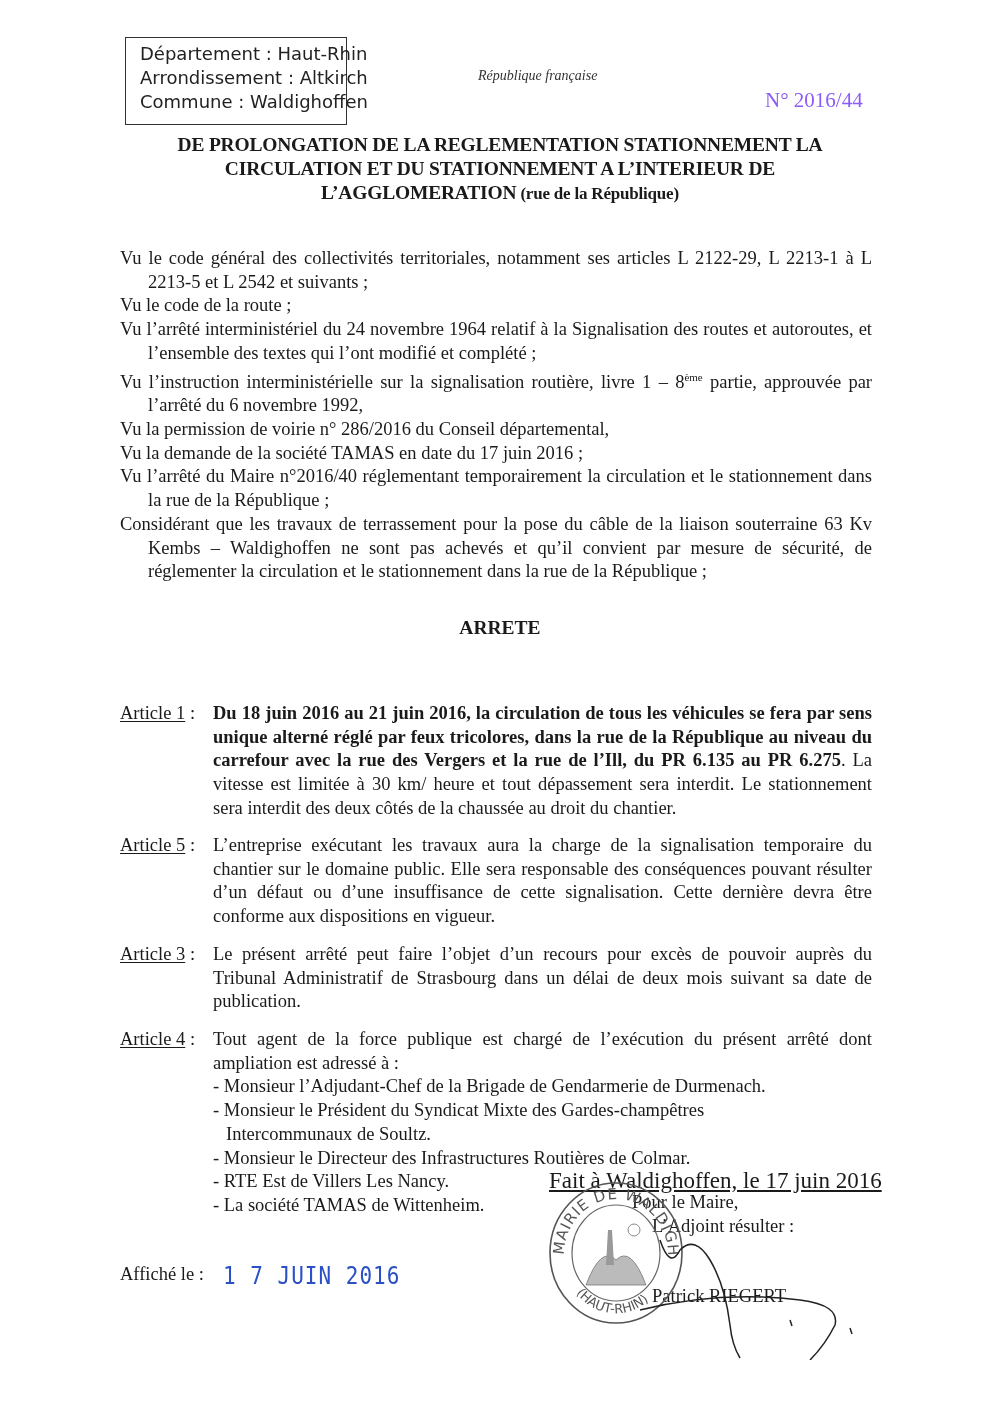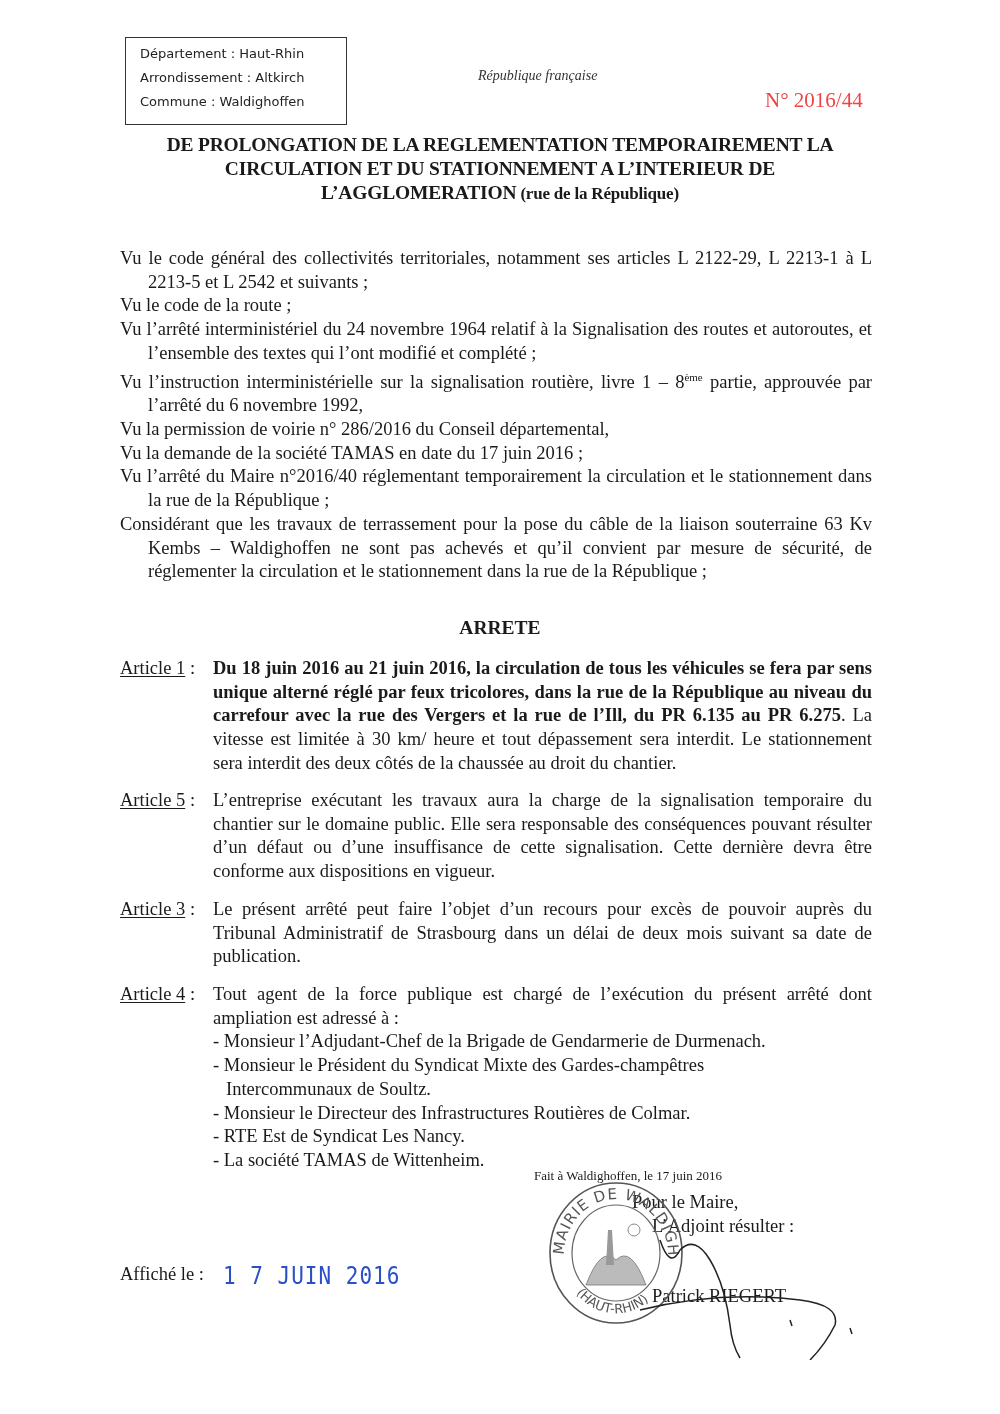--- a/index.html
+++ b/index.html
@@ -1,38 +1,38 @@
 <!DOCTYPE html>
 <html><head>
 <meta charset="utf-8">
 <style>
   html, body { margin: 0; padding: 0; background: #ffffff; }
   body { width: 1000px; height: 1414px; position: relative; overflow: hidden;
          font-family: "Liberation Serif", "DejaVu Serif", serif; color: #1a1a1a; }
   .header-box { position: absolute; left: 125px; top: 37px; width: 222px; height: 88px;
     border: 1.5px solid #333; padding: 4px 0 0 14px; box-sizing: border-box;
-    font-family: "DejaVu Sans", "Liberation Sans", sans-serif; font-size: 13px; line-height: 24px; color: #222; }
+    font-family: "DejaVu Sans", "Liberation Sans", sans-serif; font-size: 18px; line-height: 24px; color: #222; }
   .header-box div { white-space: nowrap; }
   .republique { position: absolute; left: 452px; top: 68px; font-style: italic; font-size: 14px; color: #333; margin-left: 26px; }
-  .number { position: absolute; left: 765px; top: 88px; font-size: 21px; color: #ef4444; }
+  .number { position: absolute; left: 765px; top: 88px; font-size: 21px; color: #8b5cf6; }
   .title { position: absolute; left: 100px; top: 133px; width: 800px; text-align: center;
     font-weight: bold; font-size: 19.5px; line-height: 24px; letter-spacing: -0.2px; }
   .consid { position: absolute; left: 120px; top: 247px; width: 752px; font-size: 18.5px; line-height: 23.7px; }
   .consid p { margin: 0; text-align: justify; padding-left: 28px; text-indent: -28px; }
   .consid p.first { padding-left: 0; text-indent: 0; }
   .arrete { position: absolute; left: 100px; top: 617px; width: 800px; text-align: center; font-weight: bold; font-size: 19.5px; }
-  .article { position: absolute; left: 120px; width: 752px; font-size: 18.5px; line-height: 23.7px; }
+  .article { position: absolute; left: 120px; width: 752px; font-size: 18.5px; line-height: 23.7px; margin-top: 45px; }
   .article .label { position: absolute; left: 0; top: 0; white-space: nowrap; }
   .article .label u { text-decoration: underline; text-underline-offset: 2px; }
   .article .body { margin-left: 93px; text-align: justify; }
   .article .body b { font-weight: bold; }
   .recipients { margin: 0; padding: 0; list-style: none; }
   .recipients li { text-indent: 0; }
   .recipients li .cont { display: block; padding-left: 13px; }
-  .fait { position: absolute; left: 534px; top: 1168px; font-size: 13px; }
+  .fait { position: absolute; left: 549px; top: 1168px; font-size: 23px; text-decoration: underline; }
   .pour { position: absolute; left: 632px; top: 1192px; font-size: 18.5px; }
   .adjoint { position: absolute; left: 652px; top: 1216px; font-size: 18.5px; }
   .signer { position: absolute; left: 652px; top: 1286px; font-size: 18.5px; }
   .affiche { position: absolute; left: 120px; top: 1264px; font-size: 18.5px; }
   .stamp-date { position: absolute; left: 223px; top: 1261px; font-family: "DejaVu Sans Mono", "Liberation Mono", monospace;
     font-size: 21px; color: #2a4fc6; letter-spacing: 1px; transform: scaleY(1.2); transform-origin: top left; }
   .seal { position: absolute; left: 546px; top: 1175px; width: 140px; height: 150px; }
   .signature { position: absolute; left: 600px; top: 1230px; width: 260px; height: 130px; }
 </style>
 </head>
@@ -40,21 +40,21 @@
 
 <div class="header-box">
   <div>Département : Haut-Rhin</div>
   <div>Arrondissement : Altkirch</div>
   <div>Commune : Waldighoffen</div>
 </div>
 <div class="republique">République française</div>
 <div class="number">N° 2016/44</div>
 
 <div class="title">
-  <div>DE PROLONGATION DE LA REGLEMENTATION TEMPORAIREMENT LA</div>
+  <div>DE PROLONGATION DE LA REGLEMENTATION STATIONNEMENT LA</div>
   <div>CIRCULATION ET DU STATIONNEMENT A L’INTERIEUR DE</div>
   <div><span>L’AGGLOMERATION</span><span style="font-weight:bold;font-size:17px;"> (rue de la République)</span></div>
 </div>
 
 <div class="consid">
   <p>Vu le code général des collectivités territoriales, notamment ses articles L 2122-29, L 2213-1 à L 2213-5 et L 2542 et suivants ;</p>
   <p>Vu le code de la route ;</p>
   <p>Vu l’arrêté interministériel du 24 novembre 1964 relatif à la Signalisation des routes et autoroutes, et l’ensemble des textes qui l’ont modifié et complété ;</p>
   <p><span>Vu l’instruction interministérielle sur la signalisation routière, livre 1 – 8</span><sup style="font-size:11px">ème</sup><span> partie, approuvée par l’arrêté du 6 novembre 1992,</span></p>
   <p>Vu la permission de voirie n° 286/2016 du Conseil départemental,</p>
@@ -84,21 +84,21 @@
   <span class="label"><u>Article 4</u><span> : </span></span>
   <div class="body">
     <div>Tout agent de la force publique est chargé de l’exécution du présent arrêté dont ampliation est adressé à :</div>
     <ul class="recipients">
       <li>- Monsieur l’Adjudant-Chef de la Brigade de Gendarmerie de Durmenach.</li>
       <li>- Monsieur le Président du Syndicat Mixte des Gardes-champêtres</li>
       <li>
           <span class="cont">Intercommunaux de Soultz.</span>
         </li>
       <li>- Monsieur le Directeur des Infrastructures Routières de Colmar.</li>
-      <li>- RTE Est de Syndicat Les Nancy.</li>
+      <li>- RTE Est de Villers Les Nancy.</li>
       <li>- La société TAMAS de Wittenheim.</li>
     </ul>
   </div>
 </div>
 
 <div class="fait">Fait à Waldighoffen, le 17 juin 2016</div>
 <div class="pour">Pour le Maire,</div>
 <div class="adjoint">L’Adjoint résulter :</div>
 <div class="signer">Patrick RIEGERT</div>
 

